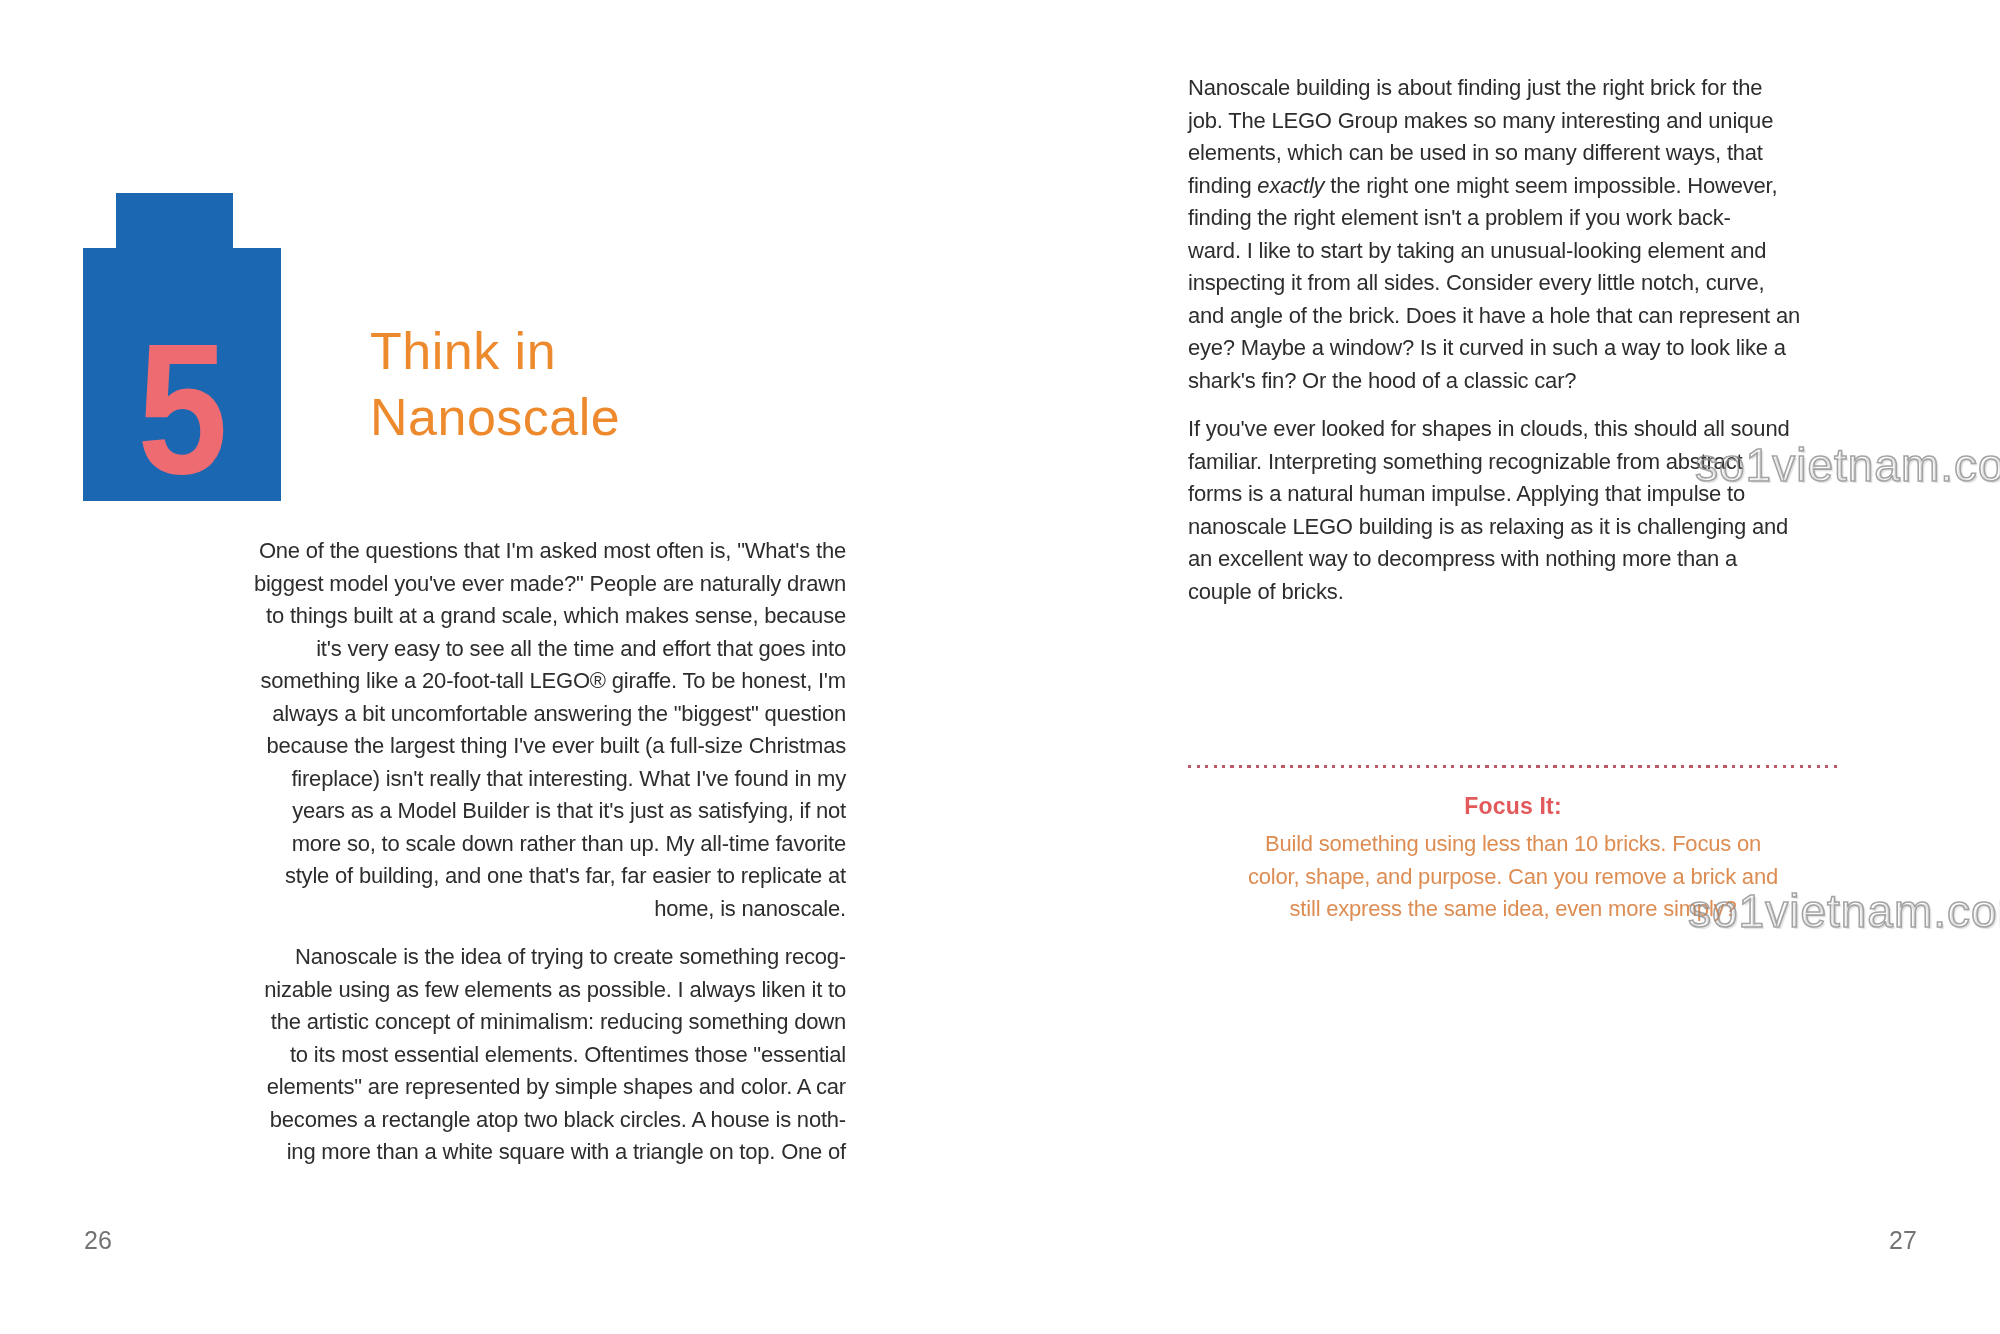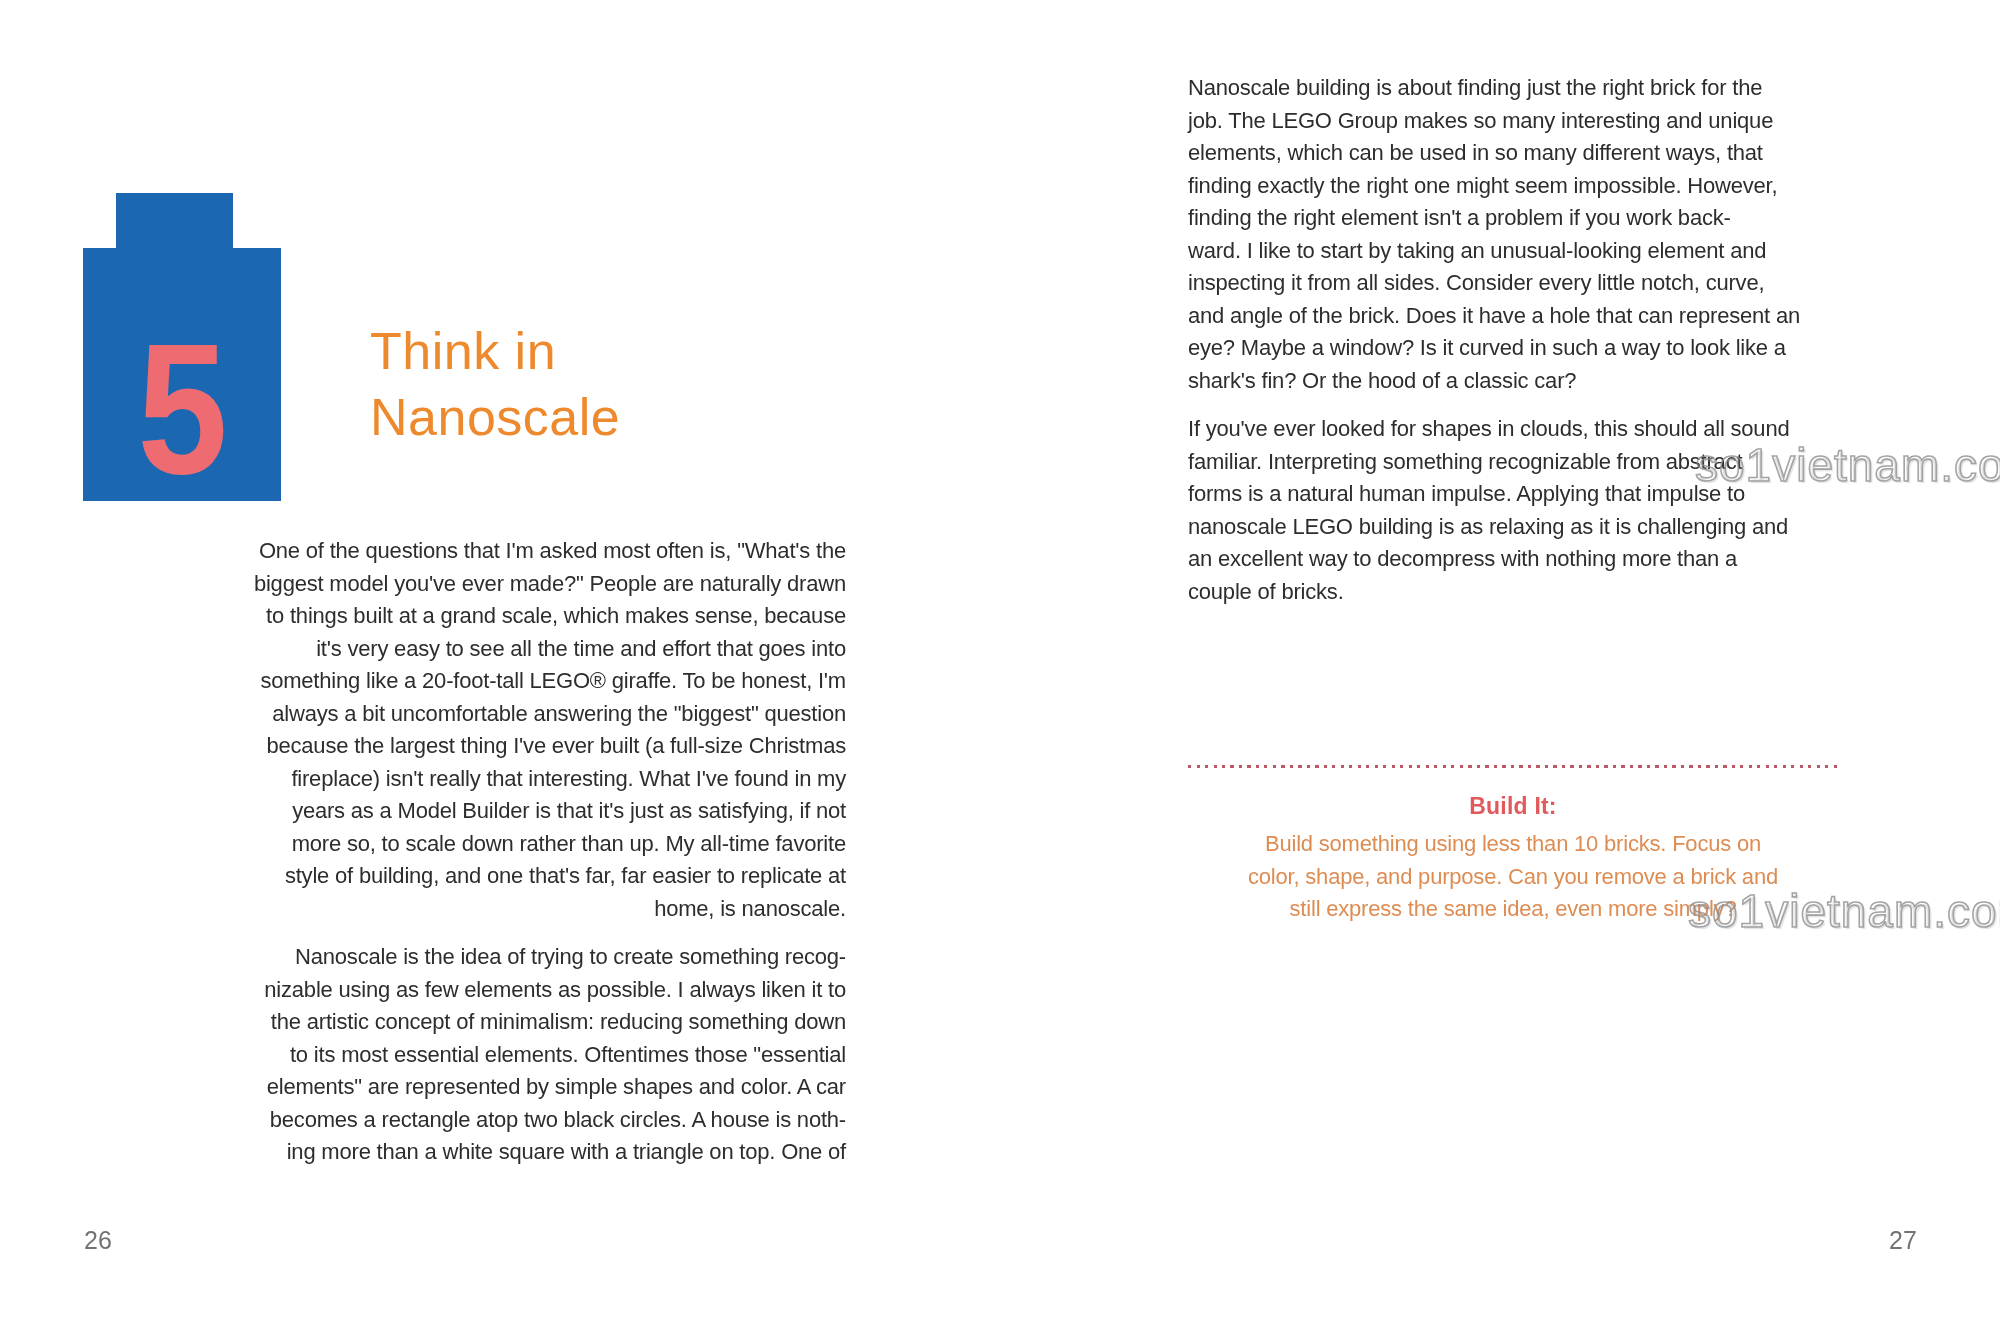--- a/index.html
+++ b/index.html
@@ -58,21 +58,21 @@
     letter-spacing:-.2px;
     color:var(--ink);
   }
   .col-left{
     position:absolute;left:178px;top:535px;width:668px;text-align:right;
   }
   .col-right{
     position:absolute;left:1188px;top:72px;width:668px;
   }
   .col-left p, .col-right p{margin:0 0 16px 0;}
-  .italic{margin-top:22px;}
+  .italic{font-style:italic;margin-top:22px;}
   
   .dotted-rule{
     position:absolute;left:1188px;top:765px;
     width:650px;height:3px;
     background:repeating-linear-gradient(90deg,var(--dot-pink) 0 3px,transparent 3px 8.5px);
   }
   .build-heading{
     position:absolute;left:1188px;top:793px;width:650px;
     text-align:center;
     font-size:23px;font-weight:bold;
@@ -157,21 +157,21 @@
 shark's fin? Or the hood of a classic car?</span></p>
     <p class="prose">If you've ever looked for shapes in clouds, this should all sound
 familiar. Interpreting something recognizable from abstract
 forms is a natural human impulse. Applying that impulse to
 nanoscale LEGO building is as relaxing as it is challenging and
 an excellent way to decompress with nothing more than a
 couple of bricks.</p>
   </div>
 
   <div class="dotted-rule"></div>
-  <div class="build-heading">Build It:</div>
+  <div class="build-heading">Focus It:</div>
   <div class="build-body">Build something using less than 10 bricks. Focus on
 color, shape, and purpose. Can you remove a brick and
 still express the same idea, even more simply?</div>
 
   <div class="page-number left">26</div>
   <div class="page-number right">27</div>
 
   <div class="watermark one">so1vietnam.com</div>
   <div class="watermark two">so1vietnam.com</div>
 

